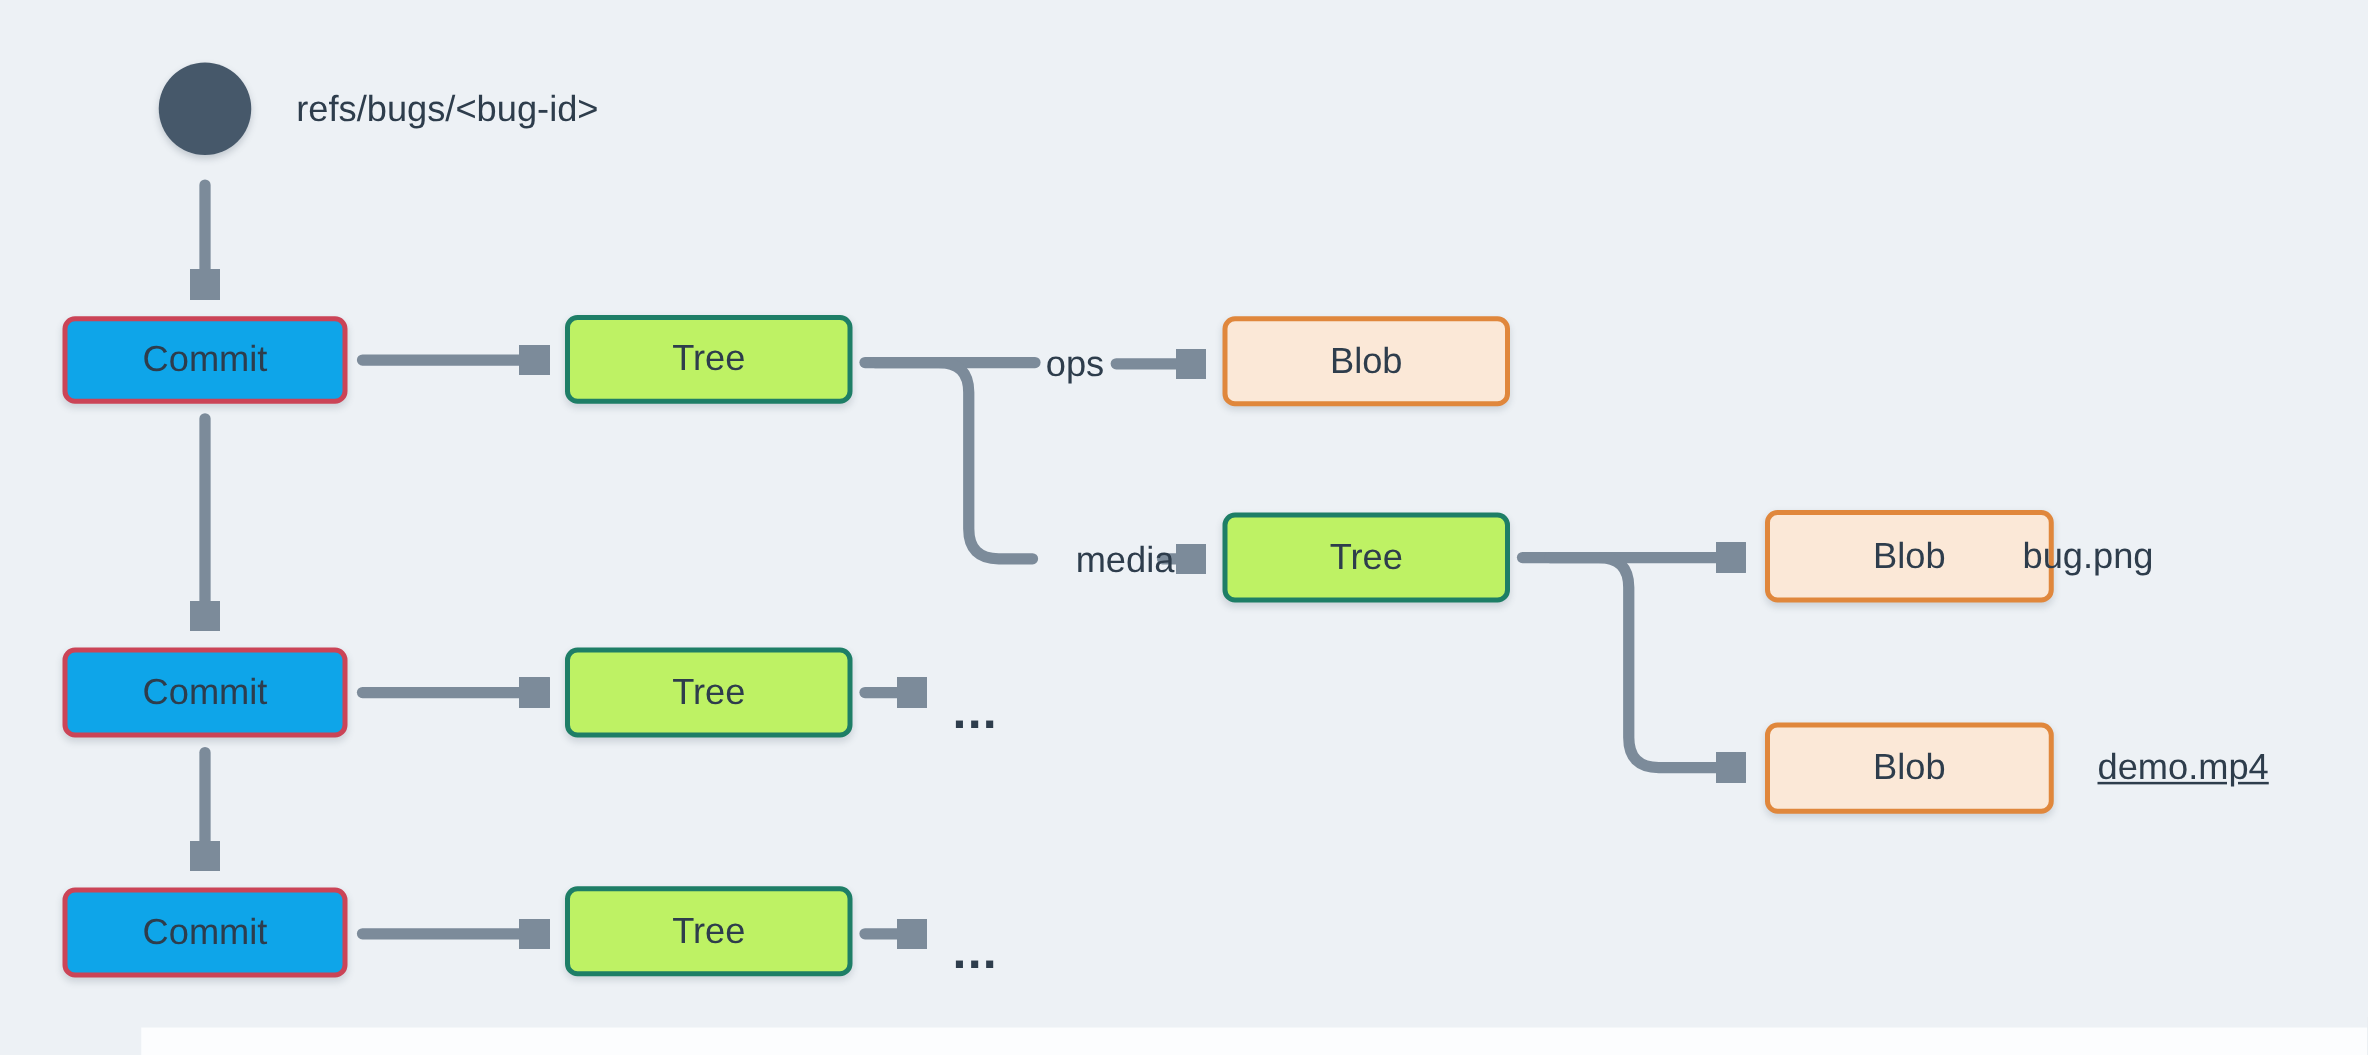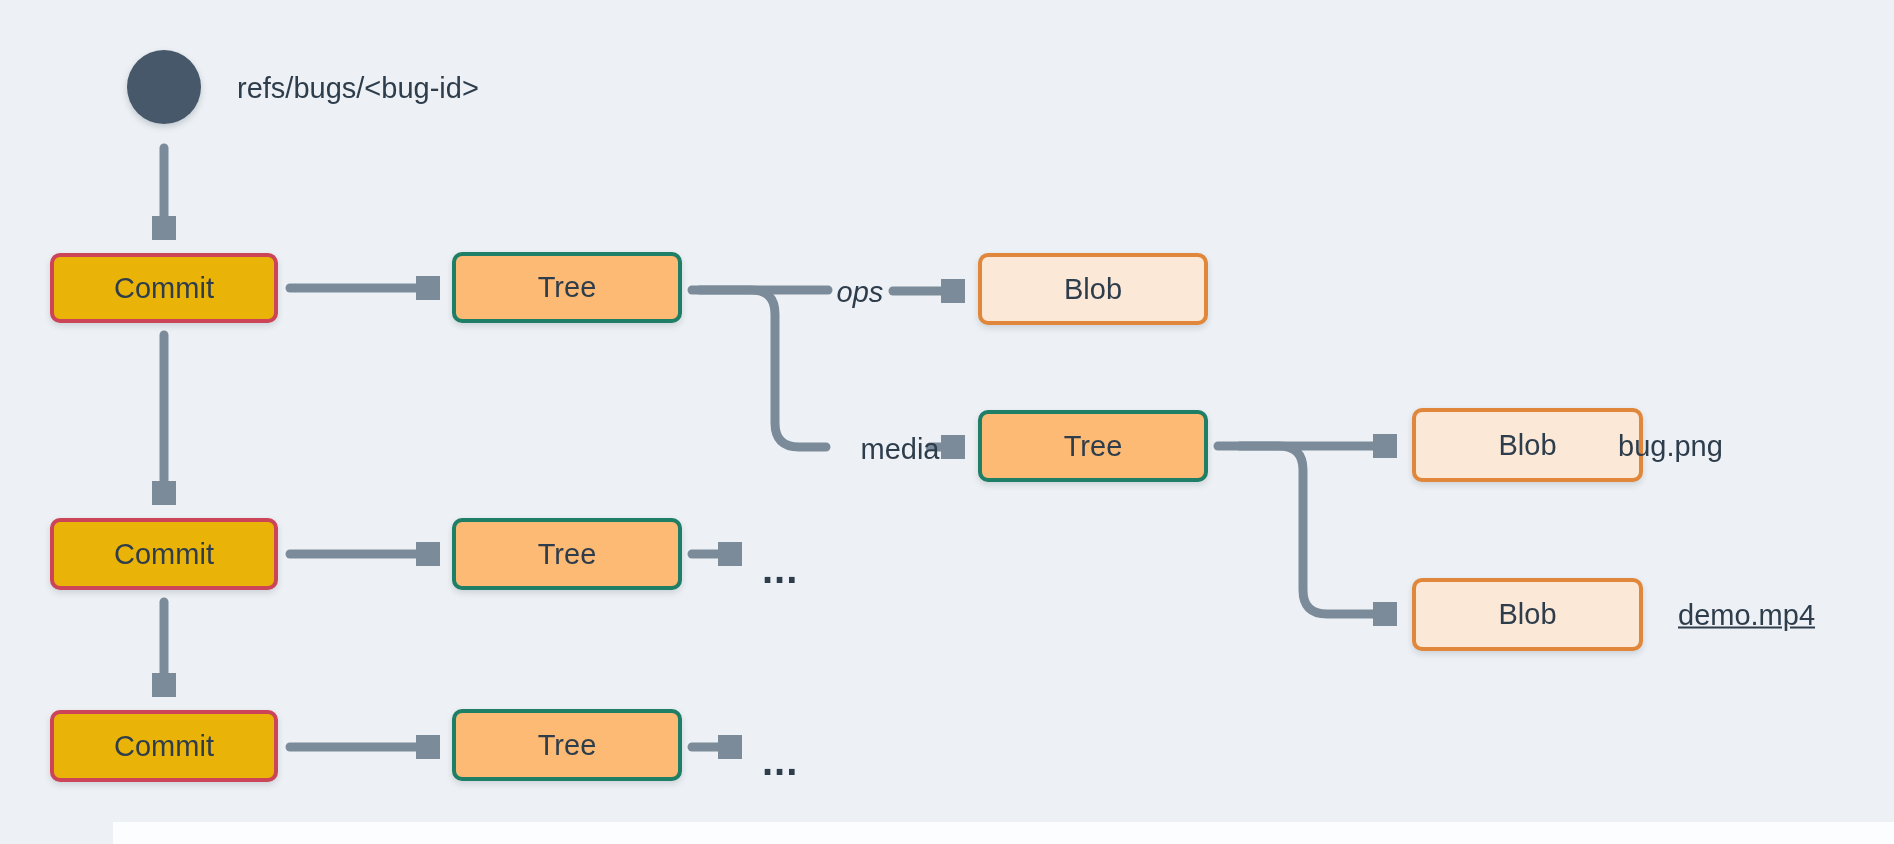--- a/index.html
+++ b/index.html
@@ -24,22 +24,22 @@
     box-sizing: border-box;
     border: 4px solid;
     border-radius: 10px;
     display: flex;
     align-items: center;
     justify-content: center;
     font-size: 29px;
     z-index: 2;
     box-shadow: 0 3px 6px rgba(62, 78, 94, 0.18);
   }
-  .node.commit { background: #eab308; border-color: #cb4457; }
-  .node.tree   { background: #fdba74; border-color: #1e7e66; }
+  .node.commit { background: #0ea5e9; border-color: #cb4457; }
+  .node.tree   { background: #bef264; border-color: #1e7e66; }
   .node.blob   { background: #fbe8d7; border-color: #e0873c; }
   .ref-circle {
     position: absolute;
     left: 127px; top: 50px;
     width: 74px; height: 74px;
     border-radius: 50%;
     background: #46586a;
     z-index: 2;
     box-shadow: 0 3px 6px rgba(62, 78, 94, 0.25);
   }
@@ -95,21 +95,21 @@
     <path d="M692 747 L720 747" marker-end="url(#ah)"></path>
   </svg>
 
   <div class="ref-circle"></div>
   <div class="lbl vcenter" style="left:237px; top:88px;">refs/bugs/&lt;bug-id&gt;</div>
 
   <div class="node commit" style="left:50px; top:253px; width:228px; height:70px;">Commit</div>
   <div class="node tree" style="left:452px; top:252px; width:230px; height:71px;">Tree</div>
   <div class="node blob" style="left:978px; top:253px; width:230px; height:72px;">Blob</div>
 
-  <div class="lbl ccenter" style="left:860px; top:292px;font-style:italic;">ops</div>
+  <div class="lbl ccenter" style="left:860px; top:292px;">ops</div>
   <div class="lbl ccenter" style="left:900px; top:449px;">media</div>
 
   <div class="node tree" style="left:978px; top:410px; width:230px; height:72px;">Tree</div>
   <div class="node blob" style="left:1412px; top:408px; width:231px; height:74px;">Blob</div>
   <div class="lbl vcenter" style="left:1618px; top:446px;">bug.png</div>
 
   <div class="node blob" style="left:1412px; top:578px; width:231px; height:73px;">Blob</div>
   <div class="lbl vcenter" style="left:1678px; top:615px;text-decoration:underline;">demo.mp4</div>
 
   <div class="node commit" style="left:50px; top:518px; width:228px; height:72px;">Commit</div>

